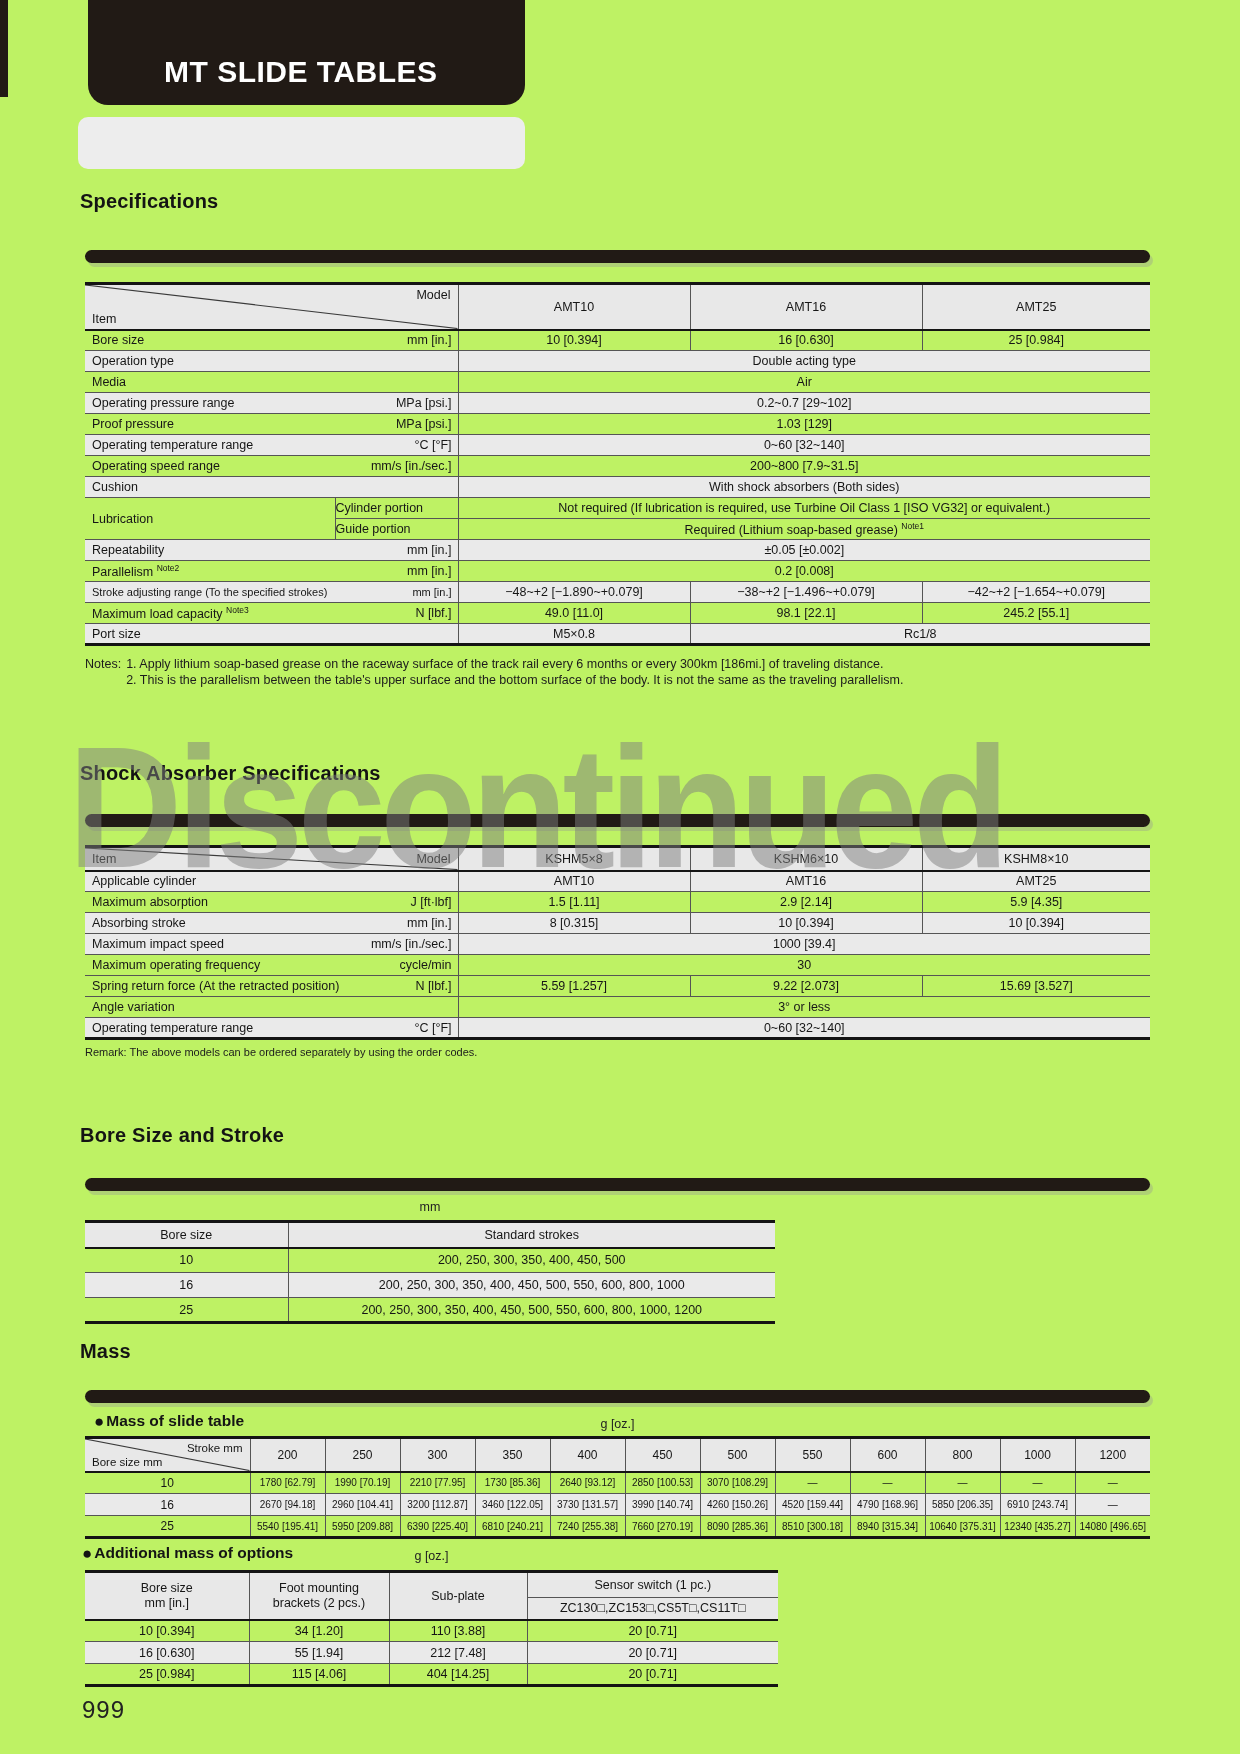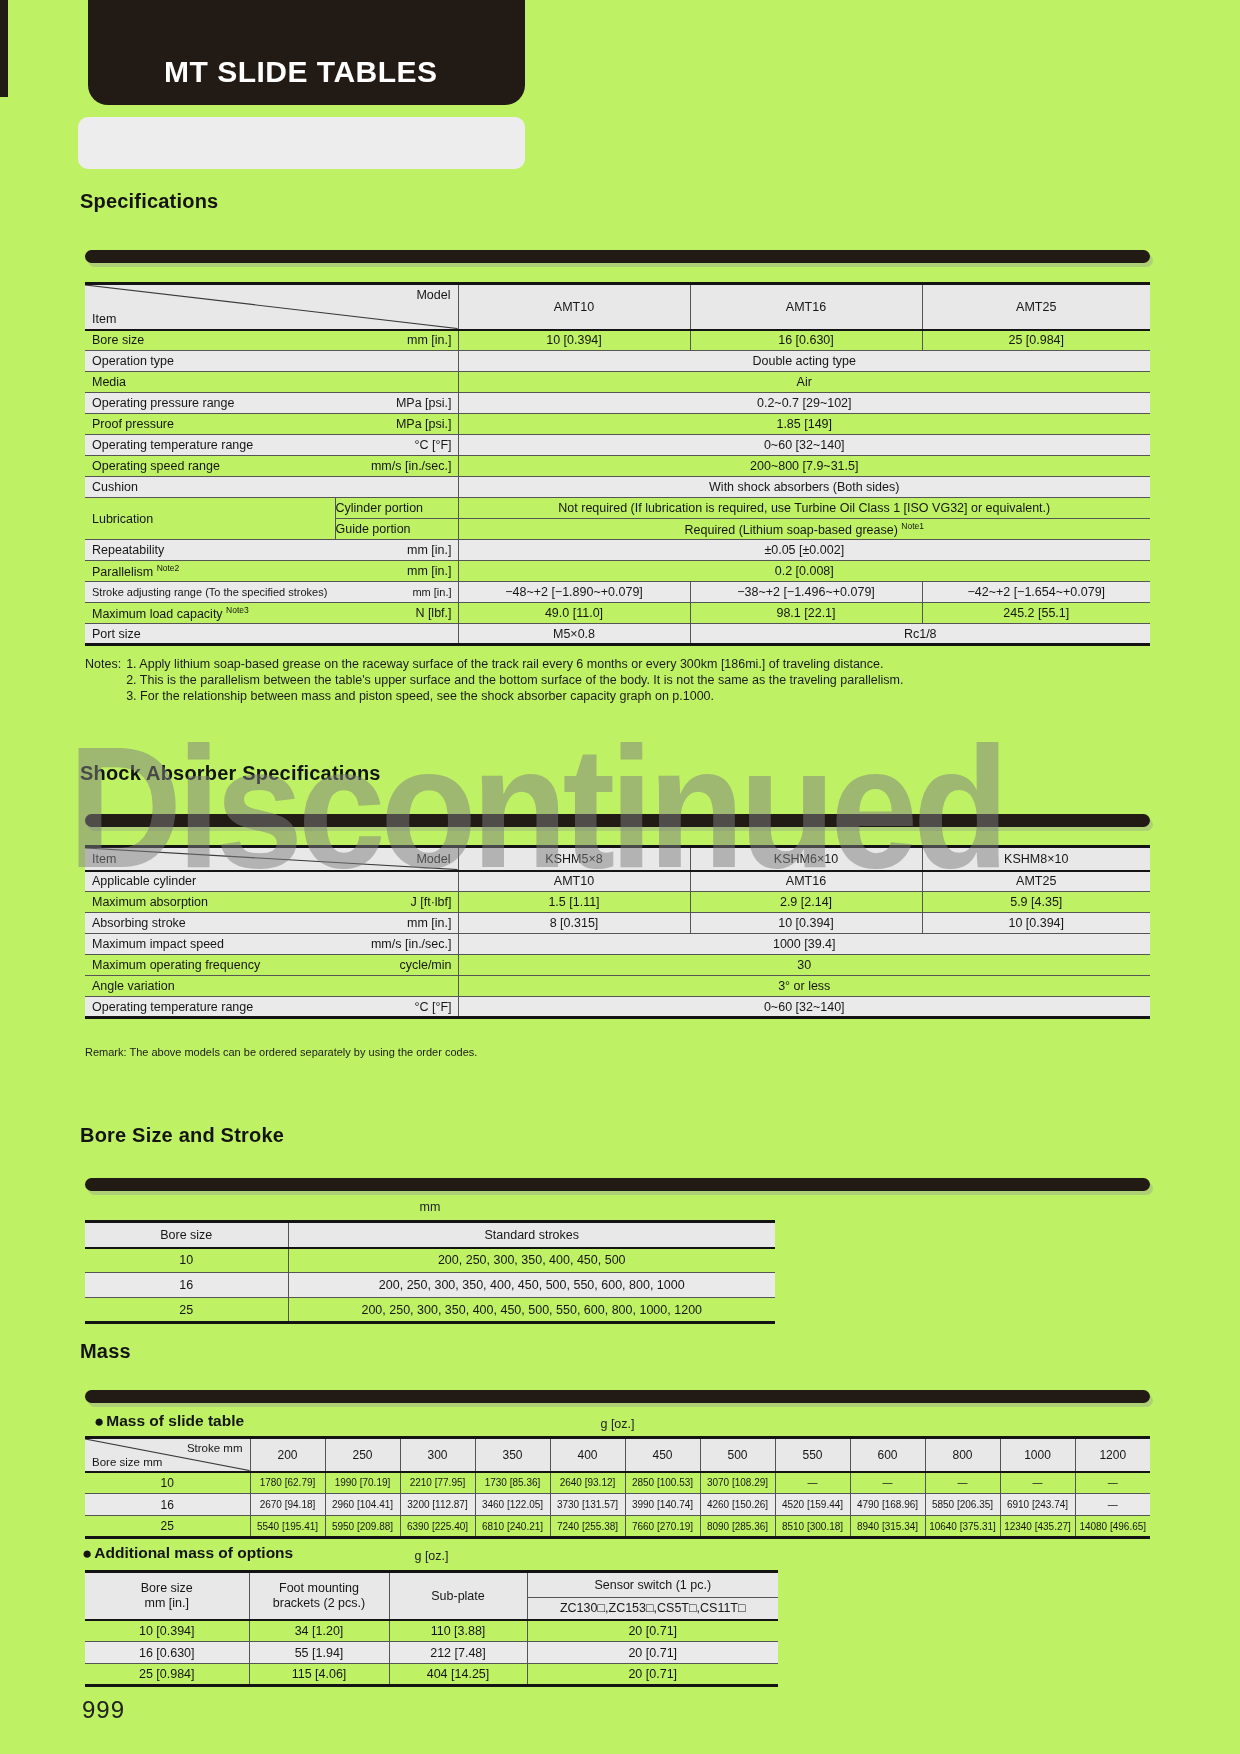--- a/index.html
+++ b/index.html
@@ -118,21 +118,21 @@
           </td>
       <td colspan="3" class="c bl">0.2~0.7 [29~102]</td>
     </tr>
     <tr style="height:21px">
       <td colspan="2">
             <div class="iw">
               <span>Proof pressure</span>
               <span>MPa [psi.]</span>
             </div>
           </td>
-      <td colspan="3" class="c bl">1.85 [149]</td>
+      <td colspan="3" class="c bl">1.03 [129]</td>
     </tr>
     <tr class="g" style="height:21px">
       <td colspan="2">
             <div class="iw">
               <span>Operating temperature range</span>
               <span>°C [°F]</span>
             </div>
           </td>
       <td colspan="3" class="c bl">0~60 [32~140]</td>
     </tr>
@@ -217,21 +217,20 @@
       <td colspan="2" class="c bl">Rc1/8</td>
     </tr>
   </tbody>
     </table>
 
   <div class="abs notes" style="left:85px;top:656px">
     <span>Notes:</span>
     <div>
       <div>1. Apply lithium soap-based grease on the raceway surface of the track rail every 6 months or every 300km [186mi.] of traveling distance.</div>
       <div>2. This is the parallelism between the table's upper surface and the bottom surface of the body. It is not the same as the traveling parallelism.</div>
-      <div>3. For the relationship between mass and piston speed, see the shock absorber capacity graph on p.1000.</div>
     </div>
   </div>
 
   <div class="abs h1" style="left:80px;top:762px">Shock Absorber Specifications</div>
   <div class="abs bar" style="left:85px;top:814px;width:1065px"></div>
 
   <table class="tbl" style="left:85px;top:845px;width:1065px">
     <colgroup>
         <col style="width:373px">
         <col style="width:232px">
@@ -294,20 +293,31 @@
       <td colspan="3" class="c bl">1000 [39.4]</td>
     </tr>
     <tr style="height:21px">
       <td>
             <div class="iw">
               <span>Maximum operating frequency</span>
               <span>cycle/min</span>
             </div>
           </td>
       <td colspan="3" class="c bl">30</td>
+    </tr>
+    <tr style="height:21px">
+      <td>
+            <div class="iw">
+              <span>Spring return force (At the retracted position)</span>
+              <span>N [lbf.]</span>
+            </div>
+          </td>
+      <td class="c bl">5.59 [1.257]</td>
+      <td class="c bl">9.22 [2.073]</td>
+      <td class="c bl">15.69 [3.527]</td>
     </tr>
     <tr style="height:21px">
       <td>
             <div class="iw">
               <span>Angle variation</span>
               <span></span>
             </div>
           </td>
       <td colspan="3" class="c bl">3° or less</td>
     </tr>

